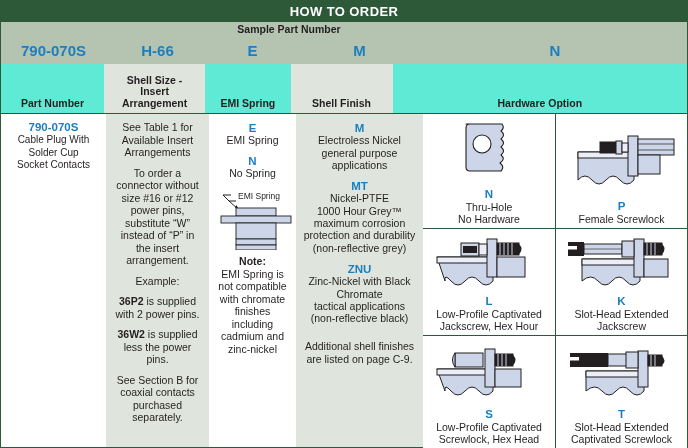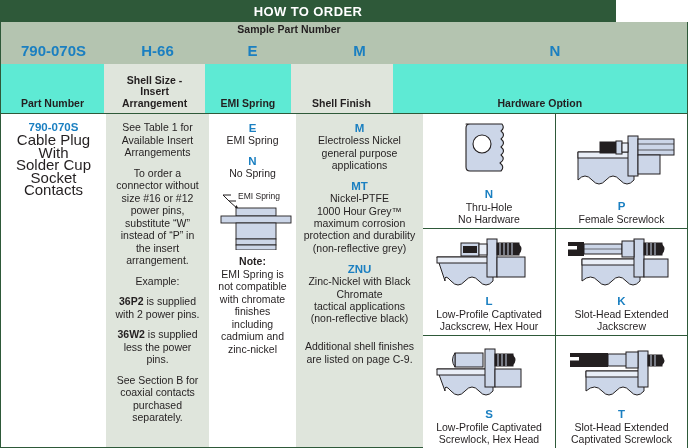--- a/index.html
+++ b/index.html
@@ -6,21 +6,21 @@
   body{
     width:688px;height:448px;overflow:hidden;
     background:#ffffff;
     font-family:"Liberation Sans", sans-serif;
     color:#231f20;
   }
   #root{position:relative;width:688px;height:448px;box-sizing:border-box;}
 
   
   .title-bar{
-    position:absolute;left:0;top:0;width:616px;height:22px;
+    position:absolute;left:0;top:0;width:688px;height:22px;
     background:#2e5939;color:#ffffff;
     font-size:13px;font-weight:bold;letter-spacing:.4px;
     display:flex;align-items:center;justify-content:center;
   }
 
   
   .spn-band{
     position:absolute;left:0;top:22px;width:688px;height:42px;
     background:#b4c4b0;
     border-left:1px solid #2e5939;border-right:1px solid #2e5939;
@@ -67,21 +67,21 @@
 
   .code{font-size:11.5px;font-weight:bold;color:#1a7fc1;}
   .ital{}
   .bold{font-weight:bold;}
   .p{margin:0 0 8px 0;}
   .p.tight{margin-bottom:0;}
 
   
   .c1-inner{padding:7px 6px 0 6px;}
   .c1-title{font-size:11.5px;font-weight:bold;color:#1a7fc1;margin-bottom:1px;}
-  .c1-desc{font-size:15px;line-height:12.5px;}
+  .c1-desc{font-size:10px;line-height:12.5px;}
 
   
   .c2-inner{padding:7px 7px 0 7px;font-size:10.5px;line-height:12.5px;}
 
   
   .c3-inner{padding:8px 4px 0 4px;}
   .emi-opt{margin-bottom:9px;}
   .emi-opt .lbl{font-size:10.5px;}
   .emi-draw{width:86px;height:62px;margin:4px auto 5px auto;position:relative;}
   .note{font-size:10.5px;line-height:12.5px;}

